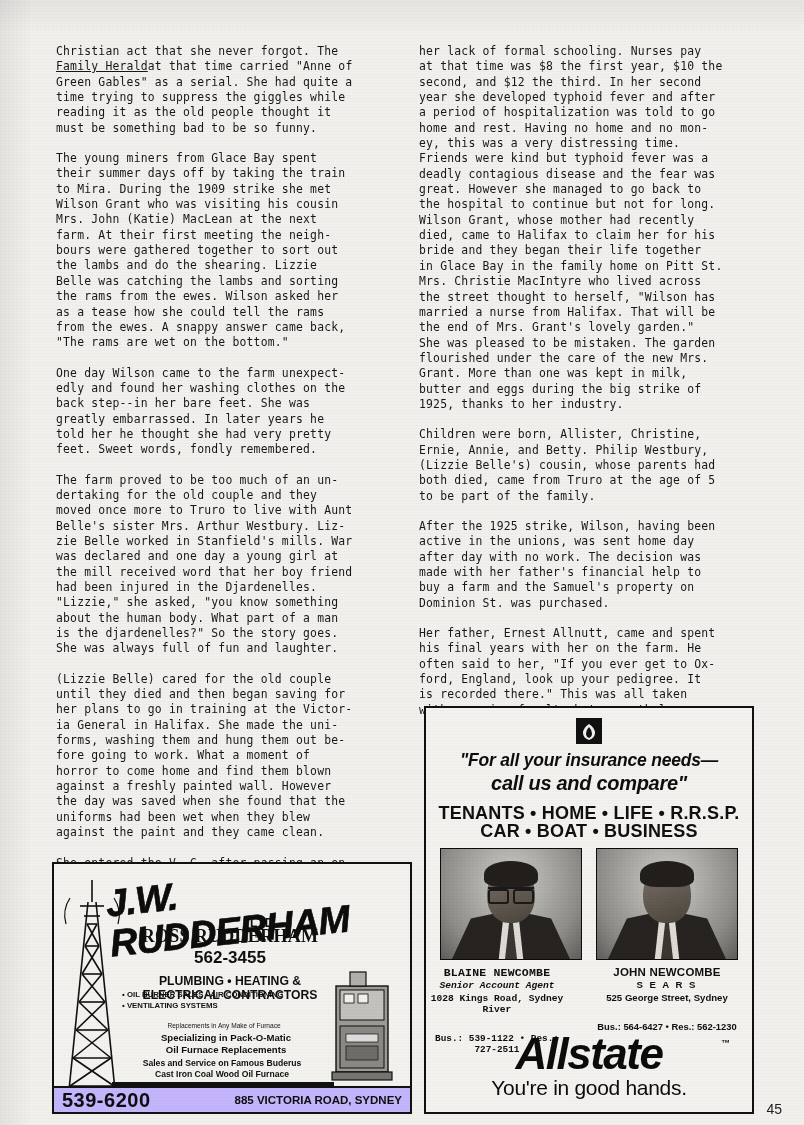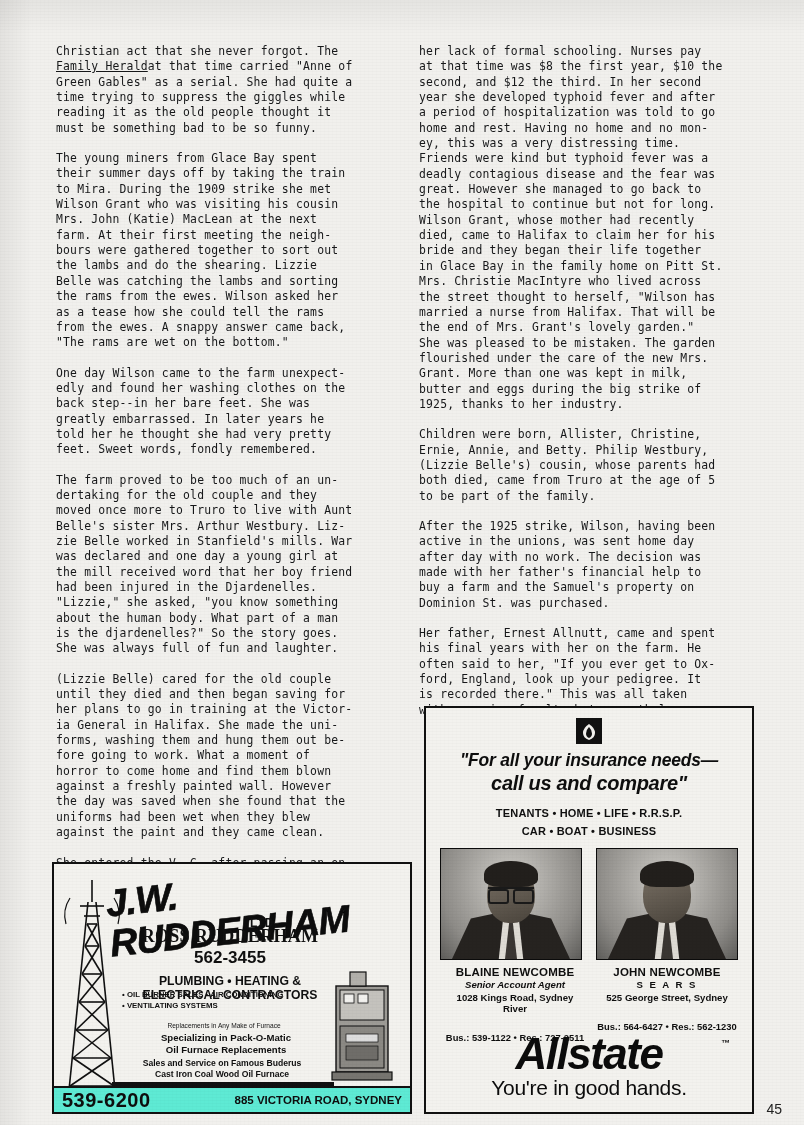--- a/index.html
+++ b/index.html
@@ -164,21 +164,21 @@
     position: absolute;
     left: 0;
     bottom: 0;
     width: 100%;
     border-top: 2px solid #111;
     height: 26px;
     display: flex;
     align-items: center;
     padding: 0 8px;
     justify-content: space-between;
-    background: #5eead4;
+    background: #c4b5fd;
   }
   .rud-bottom .big { font-size: 20px; font-weight: bold; letter-spacing: .5px; color: #0e0e0e; }
   .rud-bottom .addr { font-size: 11.5px; font-weight: bold; color: #0e0e0e; }
   .furnace {
     position: absolute;
     right: 6px;
     top: 104px;
     width: 80px;
     height: 118px;
   }
@@ -226,21 +226,21 @@
     font-weight: bold;
     color: #0e0e0e;
     letter-spacing: -0.3px;
   }
   .all-lines {
     position: absolute;
     top: 96px;
     left: 0;
     width: 100%;
     text-align: center;
-    font-size: 11px;
+    font-size: 18px;
     font-weight: bold;
     color: #101010;
     line-height: 18px;
     letter-spacing: .2px;
   }
   .all-photos {
     position: absolute;
     top: 140px;
     left: 14px;
     width: 298px;
@@ -315,21 +315,21 @@
     width: 12px; height: 40px;
     background: #3a3632;
     clip-path: polygon(38% 0%, 62% 0%, 100% 100%, 0% 100%);
   }
   .agent-block {
     position: absolute;
     width: 142px;
     text-align: center;
     color: #0f0f0f;
   }
-  .agent-block.left { left: 18px; top: 258px; }
+  .agent-block.left { left: 0; top: 258px; font-family: Liberation Mono, monospace; }
   .agent-block.right { left: 170px; top: 258px; }
   .agent-block .name { font-size: 11.5px; font-weight: bold; letter-spacing: .2px; }
   .agent-block .title { font-size: 9.6px; font-style: italic; font-weight: bold; margin-top: 1px; }
   .agent-block .title.spaced { font-style: normal; letter-spacing: 2px; }
   .agent-block .addr { font-size: 9.6px; font-weight: bold; margin-top: 2px; text-align: center; }
   .agent-block .bus { font-size: 9.4px; font-weight: bold; margin-top: 18px; }
   .all-word {
     position: absolute;
     left: 0; top: 324px;
     width: 100%;

